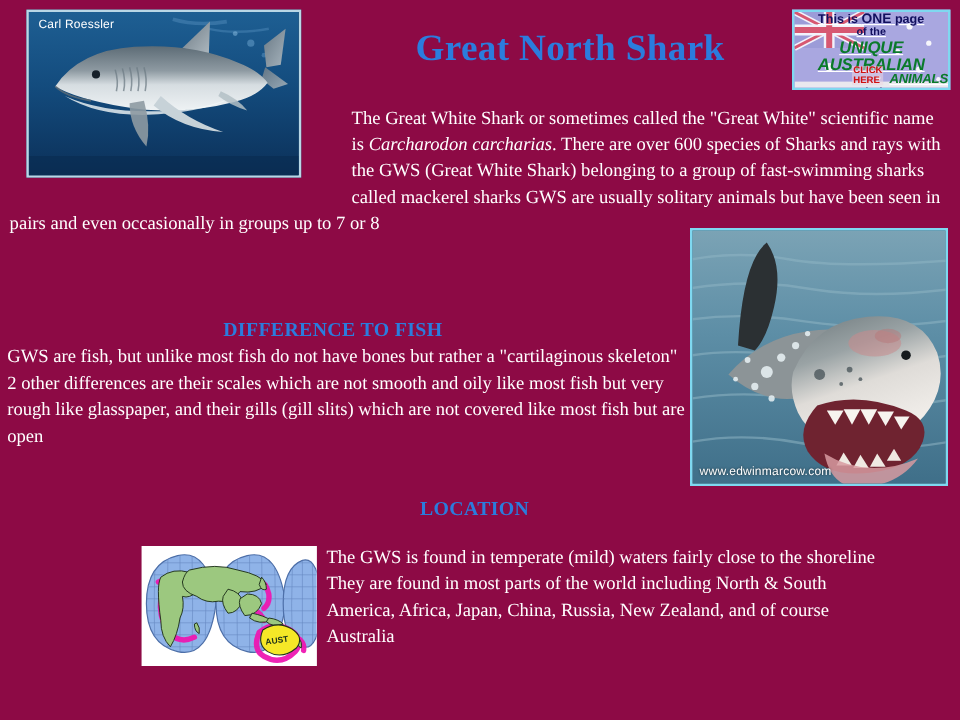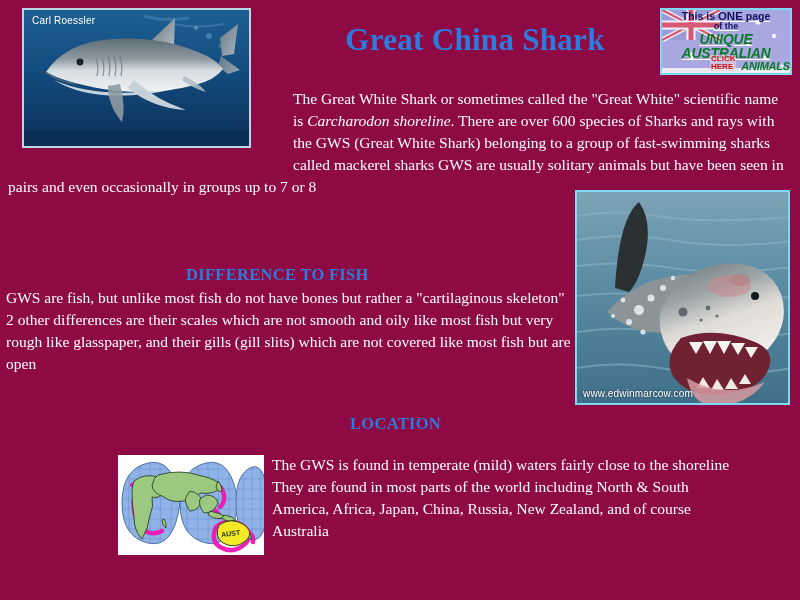--- a/index.html
+++ b/index.html
@@ -283,25 +283,25 @@
       <div class="bnr-l4">ANIMALS</div>
       <div class="bnr-l5">website</div>
     </div>
 
     <div class="bnr-click">
       <div>CLICK</div>
       <div>HERE</div>
     </div>
   </div>
 
-  <div class="page-title">Great China Shark</div>
+  <div class="page-title">Great North Shark</div>
 
   <div class="intro">
     <div class="floatbox"></div>
-    <span>The Great White Shark or sometimes called the "Great White" scientific name is </span><i>Carcharodon shoreline</i><span>. There are over 600 species of Sharks and rays with the GWS (Great White Shark) belonging to a group of fast-swimming sharks called mackerel sharks GWS are usually solitary animals but have been seen in pairs and even occasionally in groups up to 7 or 8</span>
+    <span>The Great White Shark or sometimes called the "Great White" scientific name is </span><i>Carcharodon carcharias</i><span>. There are over 600 species of Sharks and rays with the GWS (Great White Shark) belonging to a group of fast-swimming sharks called mackerel sharks GWS are usually solitary animals but have been seen in pairs and even occasionally in groups up to 7 or 8</span>
   </div>
 
   <div id="heading-difference" class="heading-blue">DIFFERENCE TO FISH</div>
   <div class="para-difference">GWS are fish, but unlike most fish do not have bones but rather a "cartilaginous skeleton" 2 other differences are their scales which are not smooth and oily like most fish but very rough like glasspaper, and their gills (gill slits) which are not covered like most fish but are open</div>
 
   <div class="photo-right">
     <svg width="215" height="215" viewBox="0 0 215 215" preserveAspectRatio="none">
       <defs>
         <linearGradient id="waterG" x1="0" y1="0" x2="0" y2="1">
           <stop offset="0%" stop-color="#7ba3b5"></stop>

